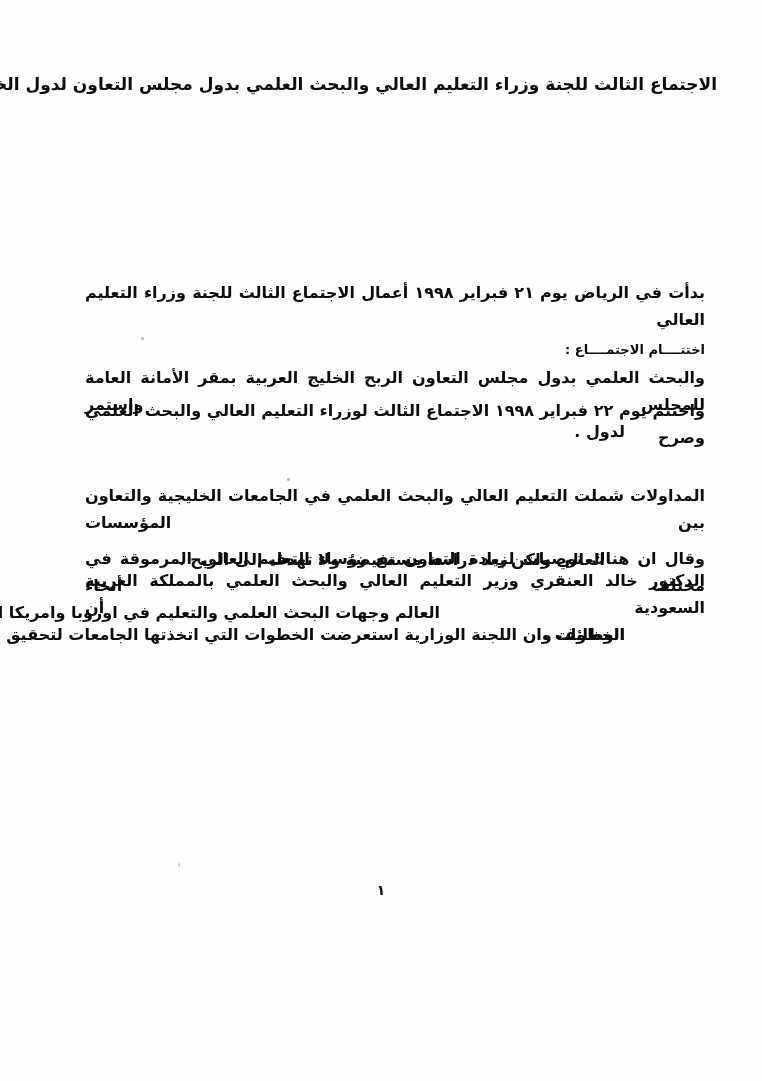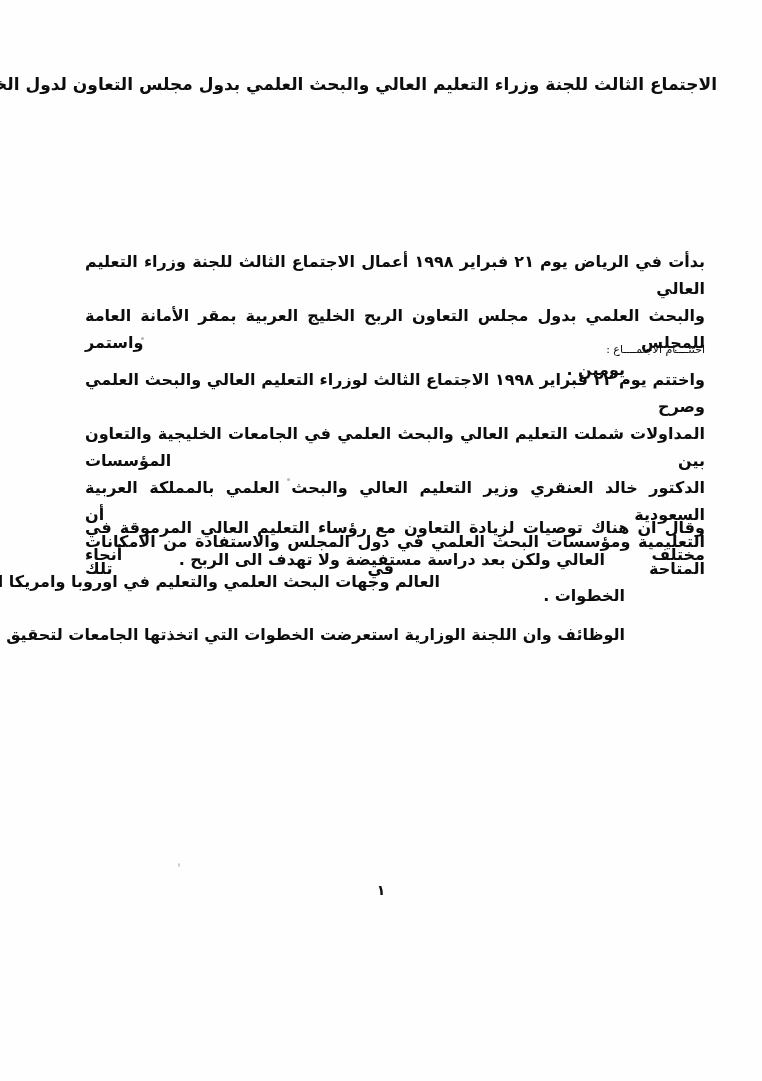--- a/index.html
+++ b/index.html
@@ -34,32 +34,33 @@
     right: 57px;
   }
   .bline {
     font-size: 16px;
     font-weight: bold;
     line-height: 27px;
   }
   .just {
     text-align: justify;
     text-align-last: justify;
+    margin-top: 31px;
   }
   .lastline {
     text-align: right;
     white-space: nowrap;
   }
   .heading {
     position: absolute;
     top: 336px;
     left: 85px;
     right: 57px;
-    font-size: 11px;
-    font-weight: normal;
+    font-size: 13px;
+    font-weight: bold;
     line-height: 28px;
     text-align: right;
   }
   .page-number {
     position: absolute;
     top: 880px;
     left: 0;
     right: 0;
     text-align: center;
     font-size: 14px;
@@ -80,30 +81,29 @@
 
 <div class="page">
 
   <div class="title-block">
     <div class="title-line">الاجتماع الثالث للجنة وزراء التعليم العالي والبحث العلمي بدول مجلس التعاون لدول الخليج العربية</div>
   </div>
 
   <div class="para" style="top:248px">
     <div class="bline just">بدأت في الرياض يوم ٢١ فبراير ١٩٩٨ أعمال الاجتماع الثالث للجنة وزراء التعليم العالي</div>
     <div class="bline just">والبحث العلمي بدول مجلس التعاون الربح الخليج العربية بمقر الأمانة العامة للمجلس واستمر</div>
-    <div class="bline lastline" style="padding-right:80px">يومين .</div>
+    <div class="bline lastline" style="padding-right:80px">لدول .</div>
   </div>
 
   <div class="heading">اختتــــام الاجتمــــاع :</div>
 
   <div class="para" style="top:366px">
     <div class="bline just">واختتم يوم ٢٢ فبراير ١٩٩٨ الاجتماع الثالث لوزراء التعليم العالي والبحث العلمي وصرح</div>
     <div class="bline just">المداولات شملت التعليم العالي والبحث العلمي في الجامعات الخليجية والتعاون بين المؤسسات</div>
     <div class="bline just">الدكتور خالد العنقري وزير التعليم العالي والبحث العلمي بالمملكة العربية السعودية أن</div>
-    <div class="bline just">التعليمية ومؤسسات البحث العلمي في دول المجلس والاستفادة من الامكانات المتاحة في تلك</div>
     <div class="bline lastline" style="padding-right:80px">الخطوات .</div>
   </div>
 
   <div class="para" style="top:514px">
     <div class="bline just">وقال ان هناك توصيات لزيادة التعاون مع رؤساء التعليم العالي المرموقة في مختلف أنحاء</div>
     <div class="bline lastline" style="padding-right:265px">العالم وجهات البحث العلمي والتعليم في اوروبا وامريكا الشمالية .</div>
   </div>
 
   <div class="para" style="top:546px">
     <div class="bline lastline" style="padding-right:100px">العالي ولكن بعد دراسة مستفيضة ولا تهدف الى الربح .</div>

